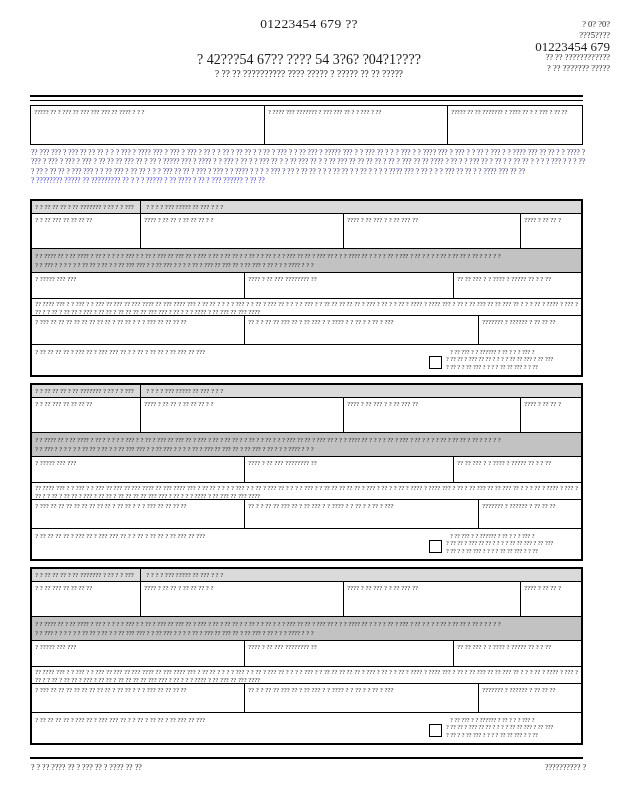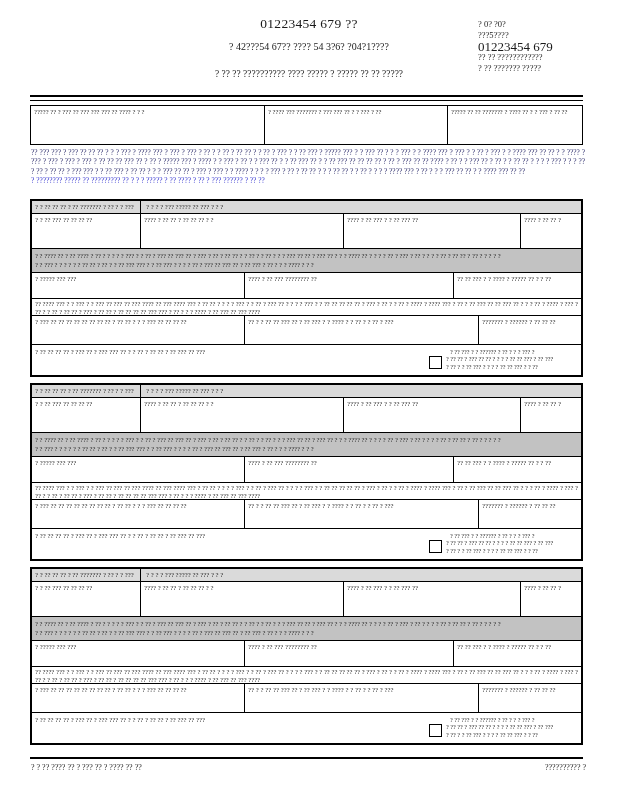--- a/index.html
+++ b/index.html
@@ -2,23 +2,23 @@
 <html><head>
 <meta charset="utf-8">
 <style>
   html,body{margin:0;padding:0;background:#fff;}
   .page{position:relative;width:618px;height:800px;background:#ffffff;overflow:hidden;
         font-family:"Liberation Serif", serif;color:#1a1a1a;}
   
   .title-line{position:absolute;left:0;right:0;text-align:center;white-space:nowrap;}
   .t1{top:16px;font-size:13.5px;letter-spacing:.3px;}
   .t2{top:33px;font-size:14.5px;letter-spacing:.2px;}
-  .t3{top:41px;font-size:10px;}
+  .t3{top:52px;font-size:14px;}
   .t4{top:69px;font-size:9.5px;}
-  .stamp{position:absolute;top:19px;left:478px;width:132px;text-align:left;
+  .stamp{position:absolute;top:19px;left:478px;width:132px;text-align:right;
          font-size:8.5px;line-height:11px;}
   .stamp .big{font-size:13px;}
   .dbl-rule{position:absolute;top:95px;left:30px;width:553px;height:3px;
             border-top:2px solid #000;border-bottom:1px solid #000;}
   
   .boxes{position:absolute;top:105px;left:30px;width:553px;height:40px;
          border:1px solid #000;display:flex;box-sizing:border-box;}
   .box{border-right:1px solid #000;padding:2px 3px;font-size:6.6px;line-height:8px;box-sizing:border-box;}
   .box:last-child{border-right:none;}
   .box.b1{width:234px;}

